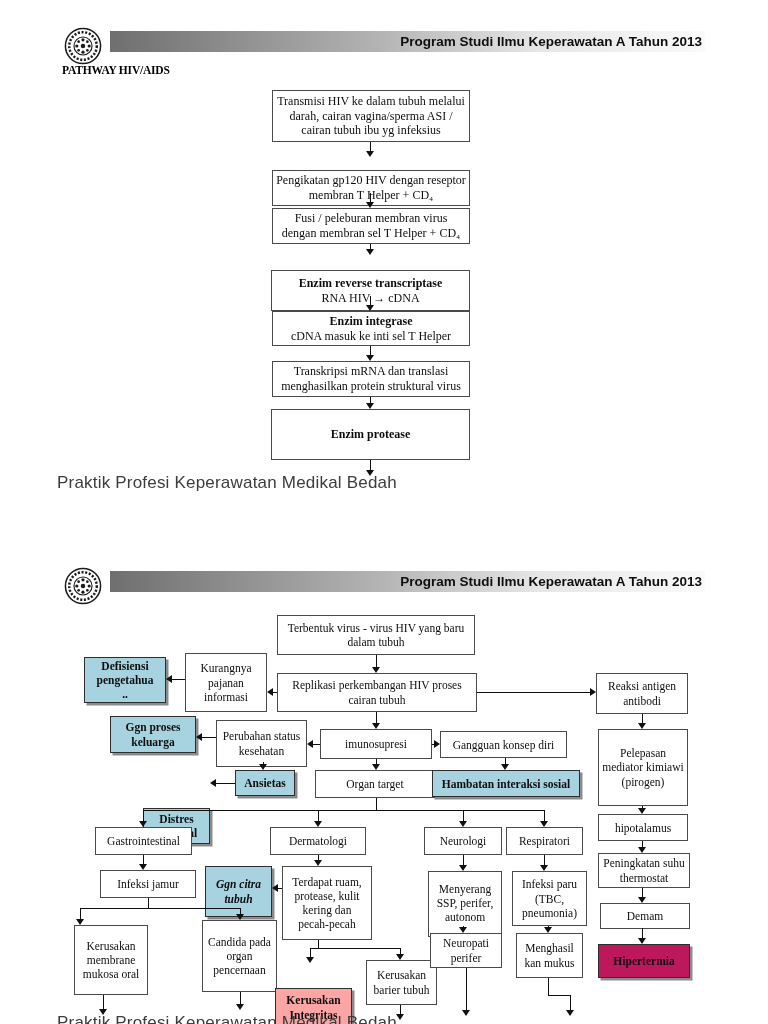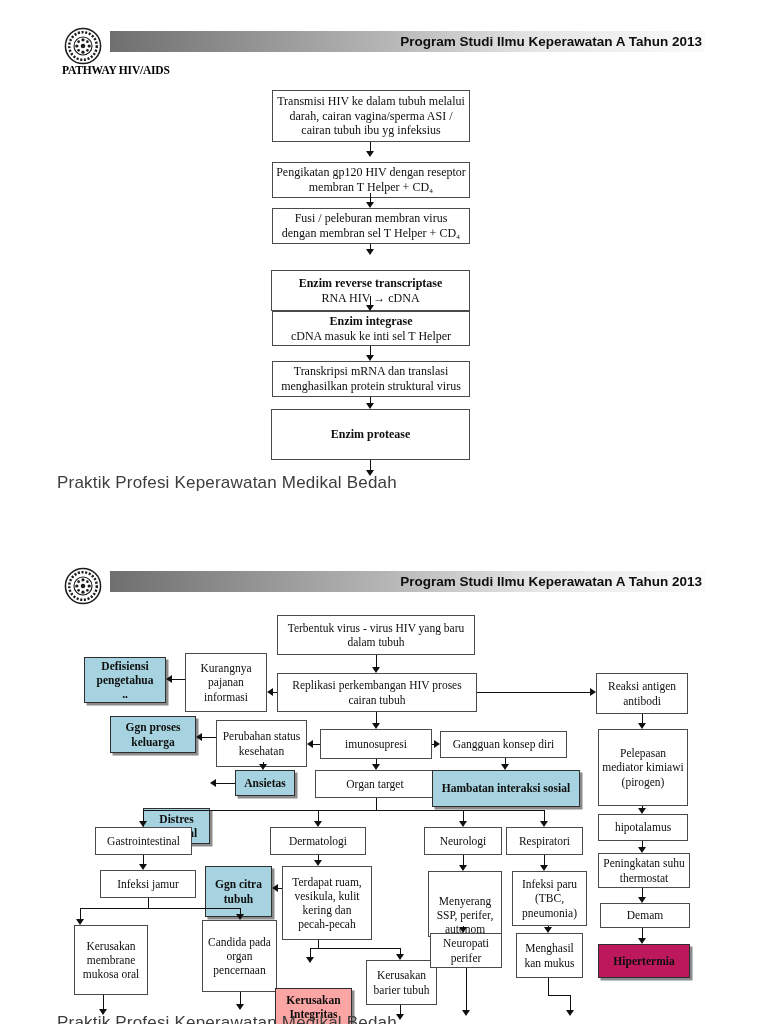--- a/index.html
+++ b/index.html
@@ -9,21 +9,21 @@
   
   .hdr-bar{height:21px;background:linear-gradient(90deg,#6f6f6f 0%,#8a8a8a 18%,#b3b3b3 45%,#e6e6e6 72%,#fafafa 100%);
            display:flex;align-items:center;justify-content:flex-end;}
   .hdr-title{font-weight:bold;font-size:13.5px;color:#0f0f0f;padding-right:3px;white-space:nowrap;}
   .pathway-label{font-family:"Liberation Serif","DejaVu Serif",serif;font-weight:bold;font-size:11.5px;color:#000;
                  letter-spacing:-0.2px;}
   
   .fbox{position:absolute;box-sizing:border-box;background:#fff;border:1px solid #4a4a4a;
         display:flex;flex-direction:column;align-items:center;justify-content:center;text-align:center;
         font-family:"Liberation Serif","DejaVu Serif",serif;font-size:11.5px;line-height:1.22;color:#0e0e0e;
-        padding:0 3px;}
+        padding:12px 3px;}
   .s1 .fbox{font-size:12px;}
   .fbox .btitle{font-weight:bold;}
   .fbox.blue{font-weight:bold;border:1px solid #2e2e2e;box-shadow:2.5px 2.5px 0 rgba(110,110,110,.8);}
   
   .vline{position:absolute;width:1px;background:#101010;}
   .hline{position:absolute;height:1px;background:#101010;}
   .varr{position:absolute;width:1px;background:#101010;}
   .varr::after{content:'';position:absolute;left:-4px;bottom:-6px;width:0;height:0;
                border-left:4px solid transparent;border-right:4px solid transparent;border-top:6px solid #101010;}
   .harr-l{position:absolute;height:1px;background:#101010;}
@@ -58,21 +58,21 @@
   <div class="abs hdr-bar" style="left:110px;top:31px;width:595px;">
     <span class="hdr-title">Program Studi Ilmu Keperawatan A Tahun 2013</span>
   </div>
   <div class="abs pathway-label" style="left:62px;top:64px;">PATHWAY HIV/AIDS</div>
 
   <div class="fbox" style="left:272px;top:90px;width:198px;height:52px;">
     <span>Transmisi HIV ke dalam tubuh melalui darah, cairan vagina/sperma ASI / cairan tubuh ibu yg infeksius</span>
   </div>
   <div class="varr" style="left:370px;top:142px;height:9px;"></div>
 
-  <div class="fbox" style="left:272px;top:162px;width:198px;height:36px;">
+  <div class="fbox" style="left:272px;top:170px;width:198px;height:36px;">
     <span>Pengikatan gp120 HIV dengan reseptor membran T Helper + CD₄</span>
   </div>
   <div class="varr" style="left:370px;top:193px;height:9px;"></div>
 
   <div class="fbox" style="left:272px;top:208px;width:198px;height:36px;">
     <span>Fusi / peleburan membran virus dengan membran sel T Helper + CD₄</span>
   </div>
   <div class="varr" style="left:370px;top:244px;height:5px;"></div>
 
   <div class="fbox" style="left:271px;top:255px;width:199px;height:41px;margin-top:15px;">
@@ -177,21 +177,21 @@
     <span>Distres spiritual</span>
   </div>
   <div class="harr-l" style="left:216px;top:783px;width:19px;"></div>
 
   <div class="varr" style="left:376px;top:759px;height:5px;"></div>
   <div class="fbox" style="left:315px;top:770px;width:120px;height:28px;">
     <span>Organ target</span>
   </div>
 
   <div class="varr" style="left:505px;top:758px;height:6px;"></div>
-  <div class="fbox blue" style="left: 432px; top: 770px; width: 148px; height: 37px; background: rgb(166, 211, 223);">
+  <div class="fbox blue" style="left: 432px; top: 770px; width: 148px; height: 27px; background: rgb(166, 211, 223);">
     <span>Hambatan interaksi sosial</span>
   </div>
 
   <div class="varr" style="left:642px;top:806px;height:2px;"></div>
   <div class="fbox" style="left:598px;top:814px;width:90px;height:27px;">
     <span>hipotalamus</span>
   </div>
 
   <div class="vline" style="left:376px;top:798px;height:12px;"></div>
   <div class="hline" style="left:143px;top:810px;width:401px;"></div>
@@ -216,27 +216,27 @@
   <div class="varr" style="left:642px;top:841px;height:6px;"></div>
   <div class="fbox" style="left:598px;top:853px;width:92px;height:35px;">
     <span>Peningkatan suhu thermostat</span>
   </div>
 
   <div class="varr" style="left:143px;top:855px;height:9px;"></div>
   <div class="fbox" style="left:100px;top:870px;width:96px;height:28px;">
     <span>Infeksi jamur</span>
   </div>
 
-  <div class="fbox blue" style="left: 205px; top: 866px; width: 67px; height: 51px; background: rgb(166, 211, 223);">
+  <div class="fbox blue" style="left: 205px; top: 866px; width: 67px; height: 51px; background: rgb(166, 211, 223); font-style: italic;">
     <span>Ggn citra tubuh</span>
   </div>
 
   <div class="varr" style="left:318px;top:855px;height:5px;"></div>
   <div class="fbox" style="left:282px;top:866px;width:90px;height:74px;">
-    <span>Terdapat ruam, vesikula, kulit kering dan pecah-pecah</span>
+    <span>Terdapat ruam, protease, kulit kering dan pecah-pecah</span>
   </div>
   <div class="harr-l" style="left:278px;top:888px;width:4px;"></div>
 
   <div class="varr" style="left:463px;top:855px;height:10px;"></div>
   <div class="fbox" style="left:428px;top:871px;width:74px;height:66px;justify-content:flex-end;">
     <span>Menyerang SSP, perifer, autonom</span>
   </div>
 
   <div class="varr" style="left:544px;top:855px;height:10px;"></div>
   <div class="fbox" style="left:512px;top:871px;width:75px;height:55px;">

